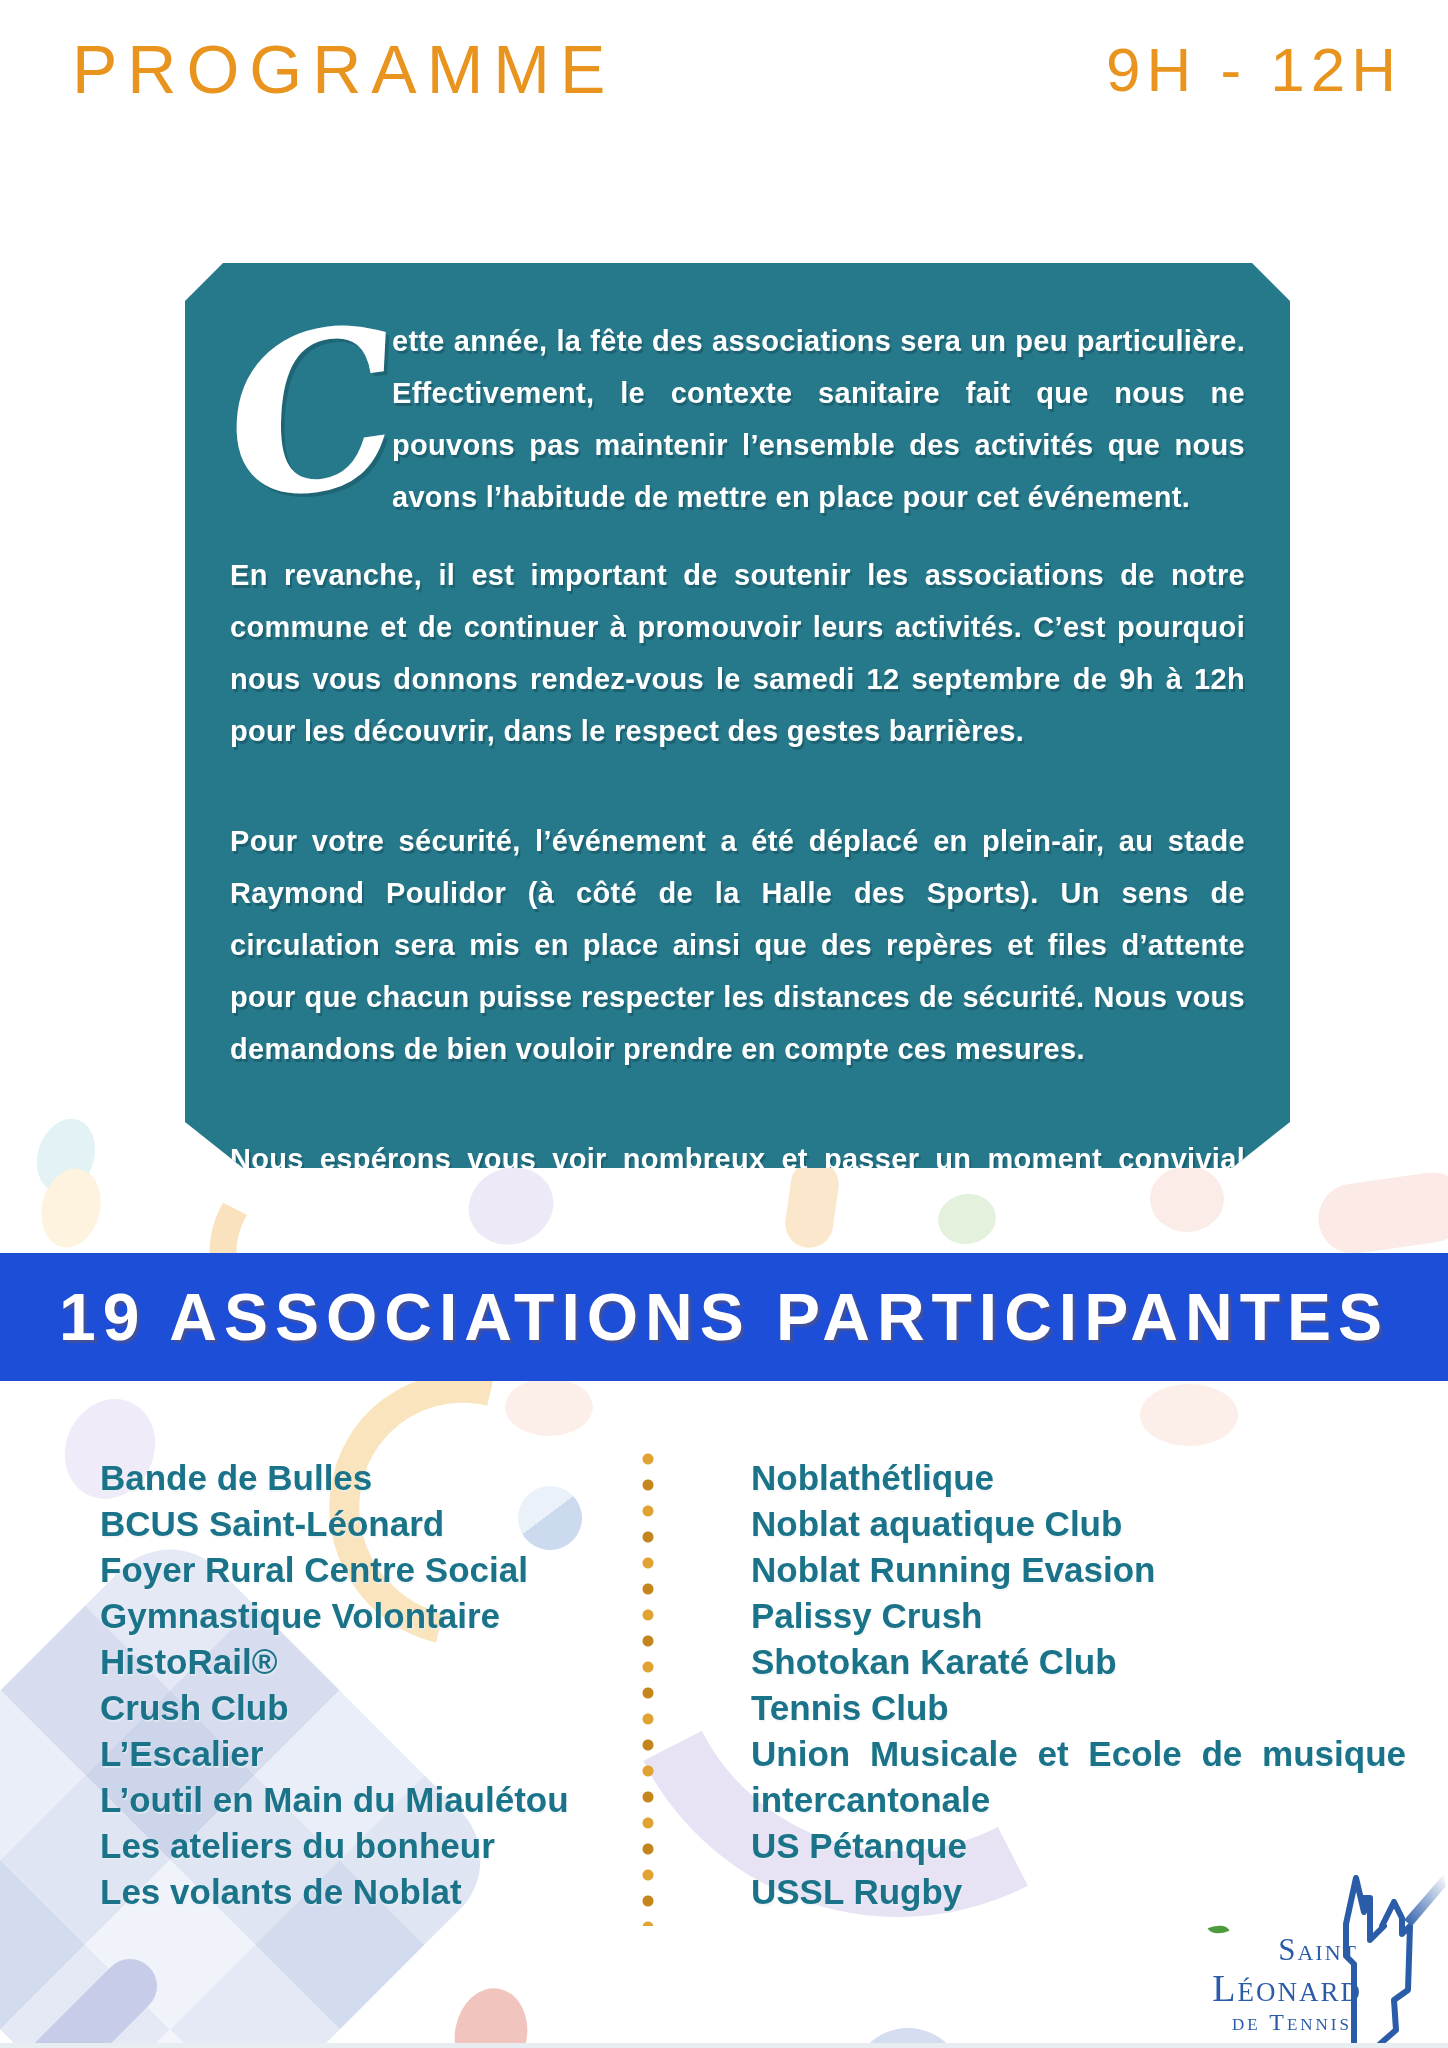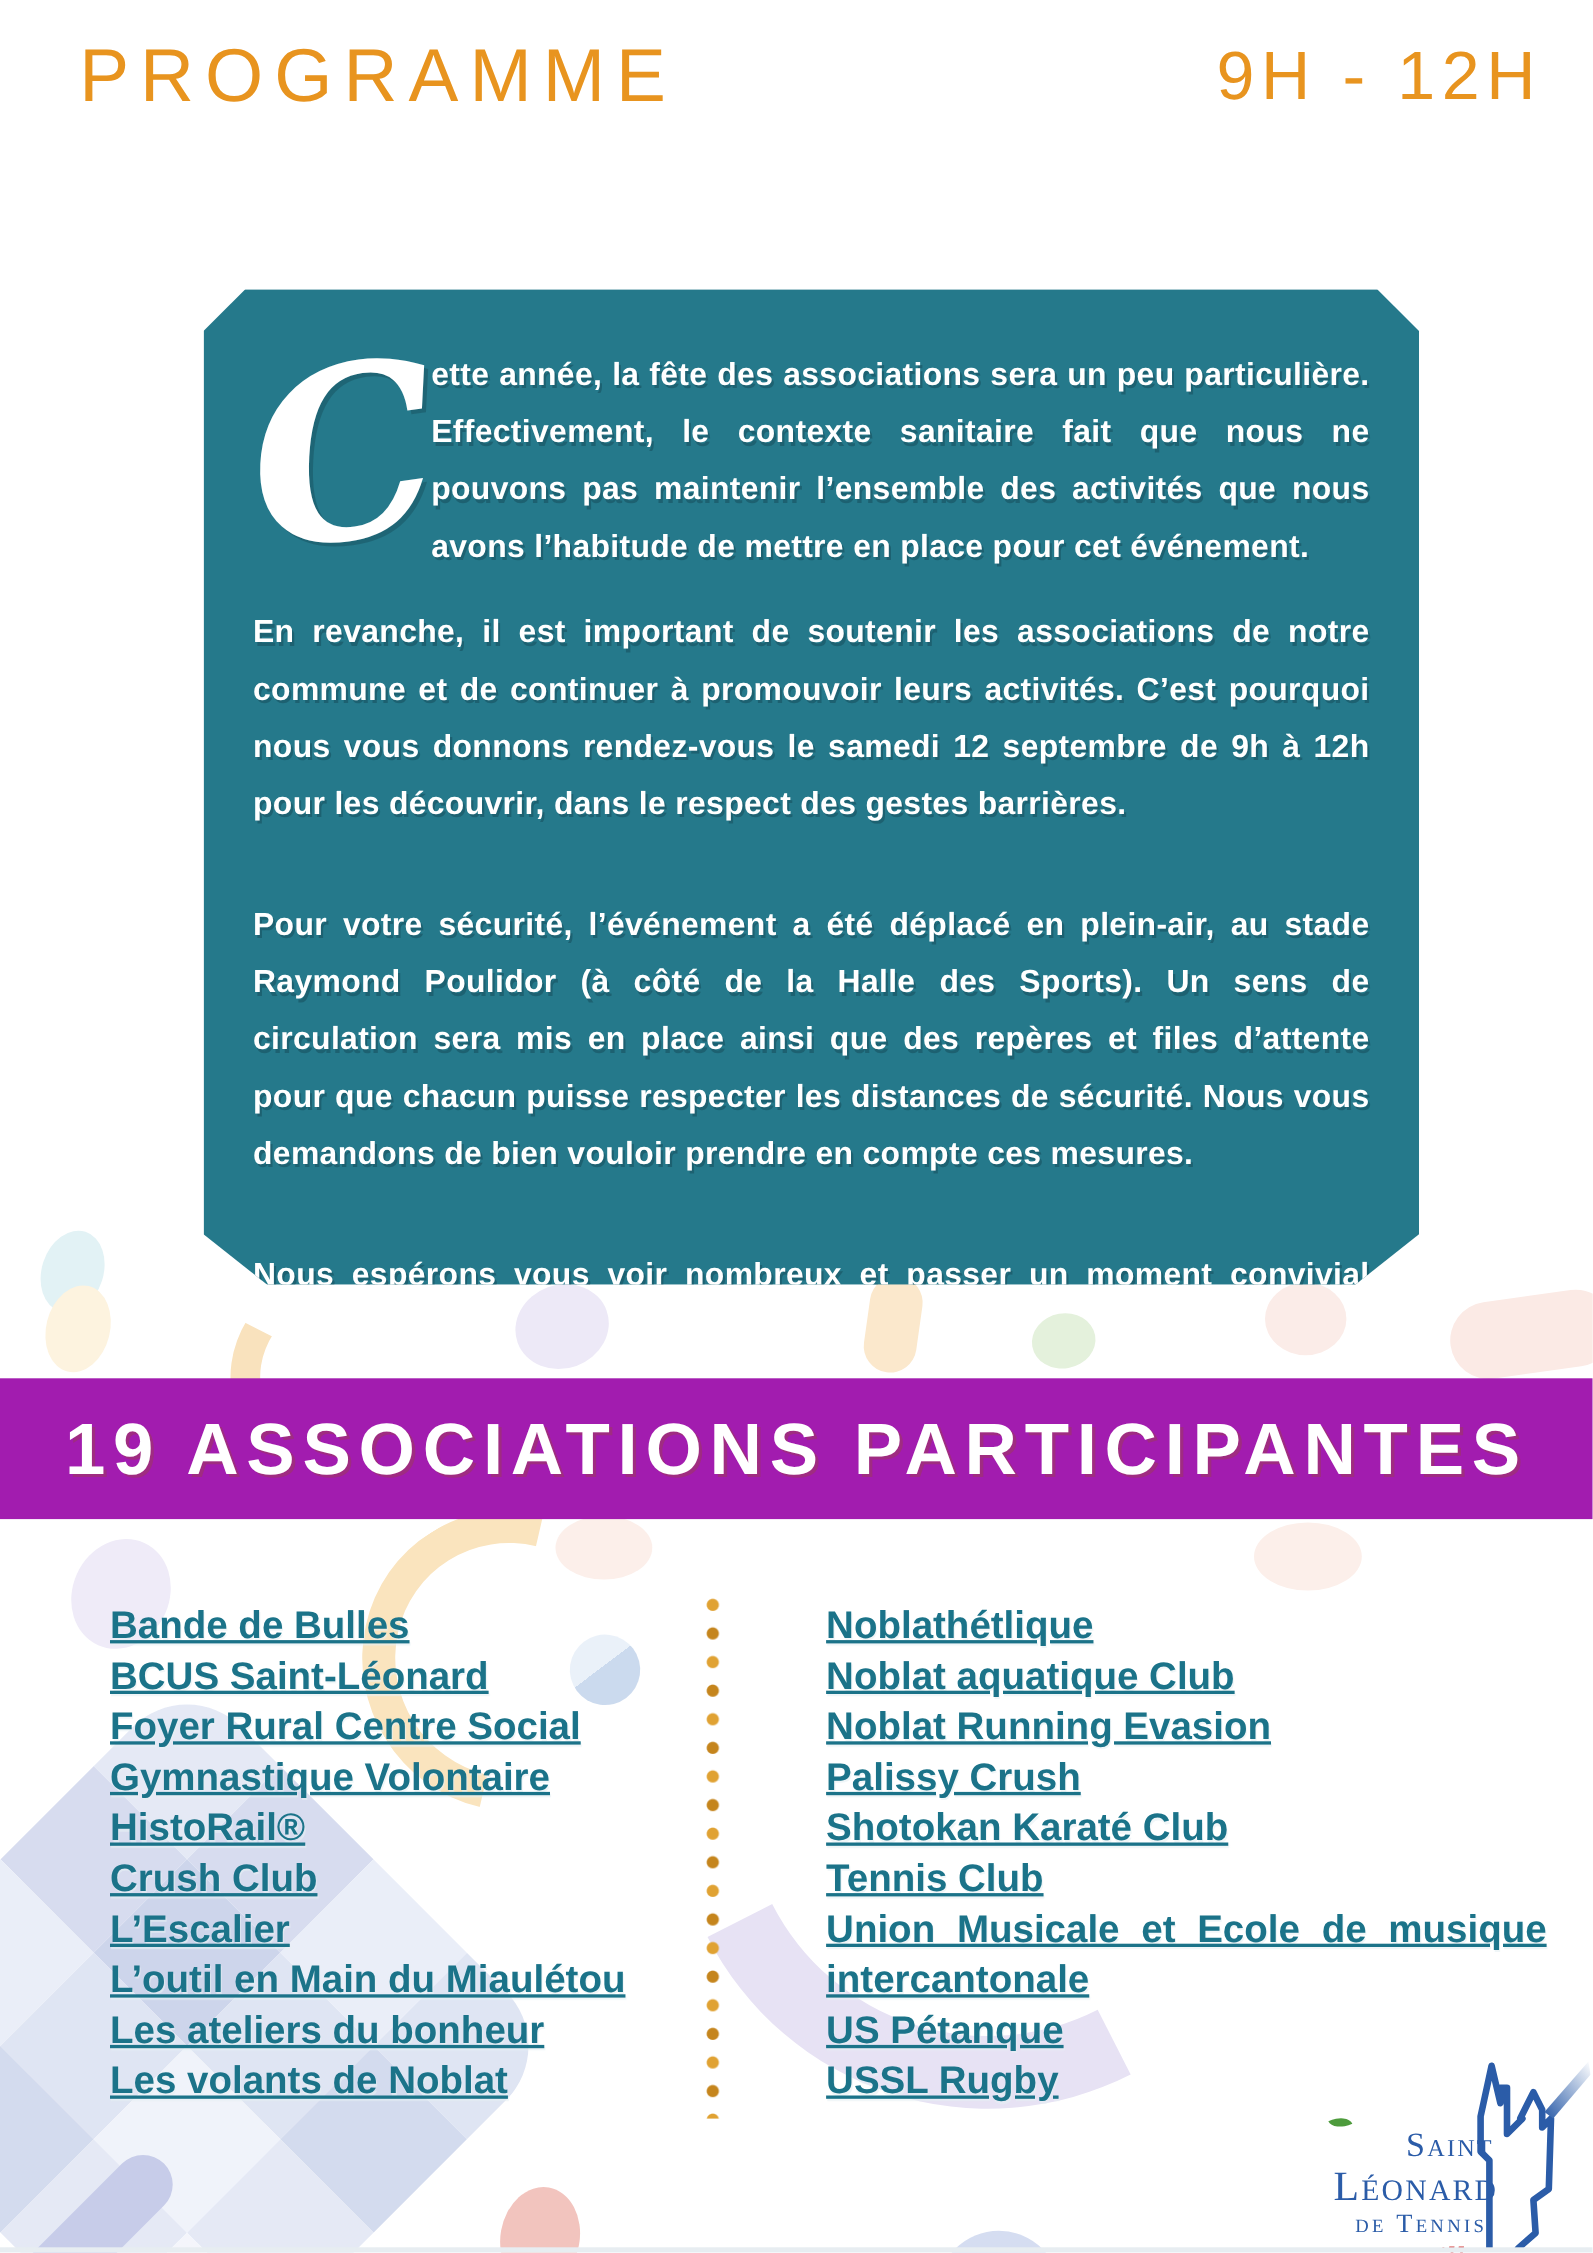--- a/index.html
+++ b/index.html
@@ -43,30 +43,30 @@
   .p2{margin-top:26px !important;}
   .p3{margin-top:58px !important;}
   .p4{margin-top:58px !important;}
   .dropcap{
     float:left;width:140px;height:225px;margin:6px 22px 0 0;
     font-family:"DejaVu Serif", serif;font-style:italic;font-weight:bold;
     font-size:215px;line-height:190px;transform:rotate(-8deg);text-shadow:3px 4px 0 rgba(15,55,65,.3);
   }
   
   .banner{
-    position:absolute;left:0;top:1253px;width:1448px;height:128px;background:#a21caf;z-index:2;
+    position:absolute;left:0;top:1253px;width:1448px;height:128px;background:#1d4ed8;z-index:2;
     display:flex;align-items:center;justify-content:center;
   }
   .banner-title{
     font-size:66px;font-weight:bold;color:#ffffff;letter-spacing:7px;white-space:nowrap;
     text-shadow:3px 3px 0 rgba(150,85,10,.28);
   }
   
   .col{position:absolute;z-index:2;list-style:none;margin:0;padding:0;
-    color:#1B7389;font-weight:bold;font-size:35px;line-height:46px;text-decoration:underline;}
+    color:#1B7389;font-weight:bold;font-size:35px;line-height:46px;}
   .col li{white-space:nowrap;text-shadow:1px 2px 0 rgba(230,240,243,.6);}
   .col-left{left:100px;top:1455px;}
   .col-right{left:751px;top:1455px;width:655px;}
   .col-right li.justify{white-space:normal;text-align:justify;}
   .divider{
     position:absolute;left:642px;top:1452px;width:12px;height:474px;z-index:2;
     background-image:
       radial-gradient(circle at 6px 7px,  #E0A233 5px, rgba(0,0,0,0) 6px),
       radial-gradient(circle at 6px 33px, #C5851D 5px, rgba(0,0,0,0) 6px);
     background-size:12px 52px;background-repeat:repeat-y;

